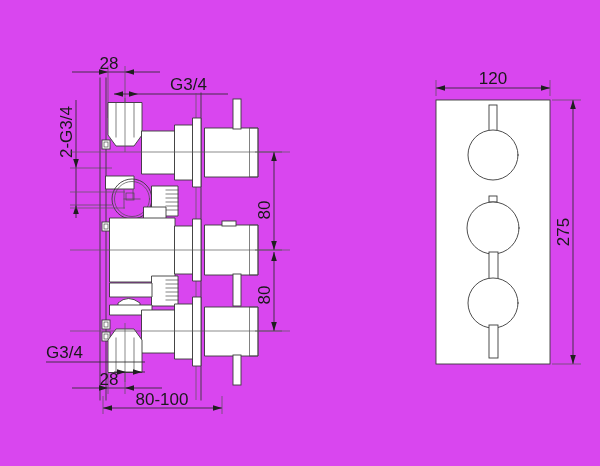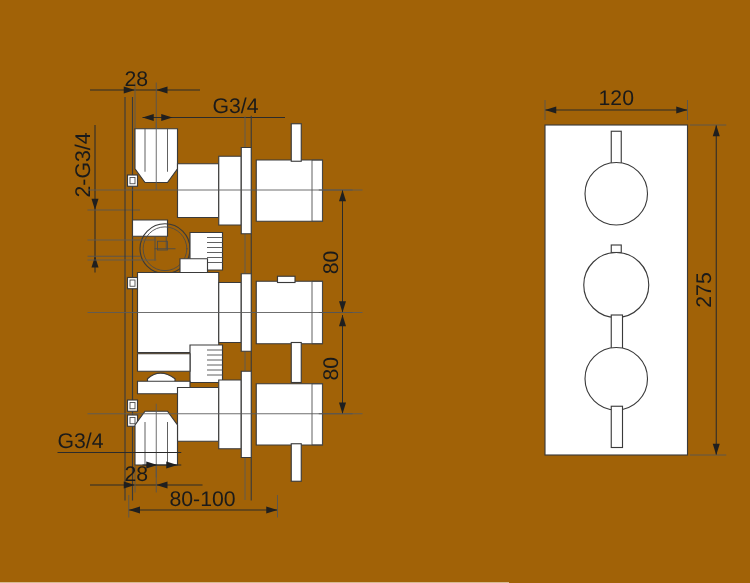--- a/index.html
+++ b/index.html
@@ -10,21 +10,21 @@
   body {
     width: 600px;
     height: 466px;
     overflow: hidden;
     font-family: "Liberation Sans", sans-serif;
   }
   #drawing-root {
     position: relative;
     width: 600px;
     height: 466px;
-    background: #a16207;
+    background: #d946ef;
   }
   svg#cad-canvas {
     display: block;
     width: 600px;
     height: 466px;
   }
   .ln {
     stroke: #3a3a3a;
     stroke-width: 0.9;
     fill: none;

